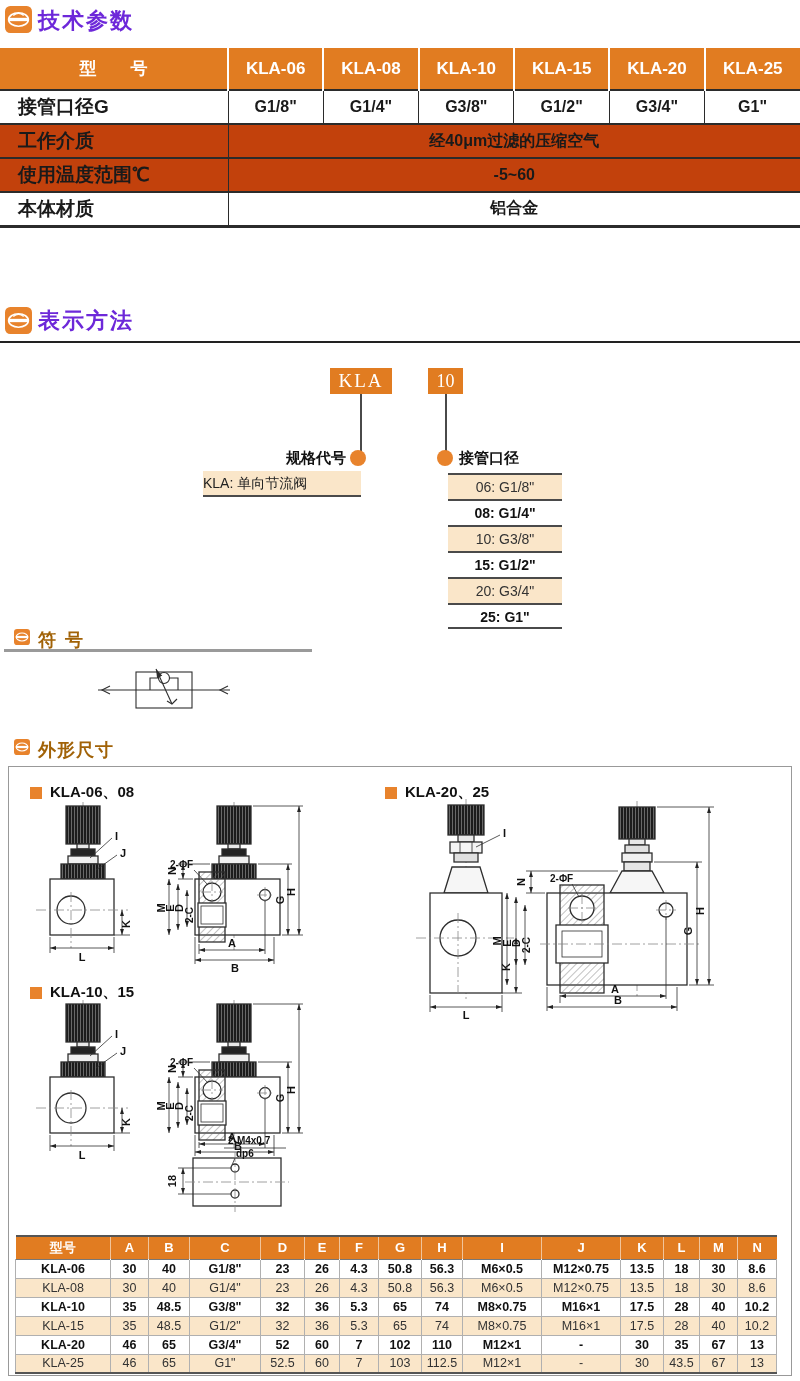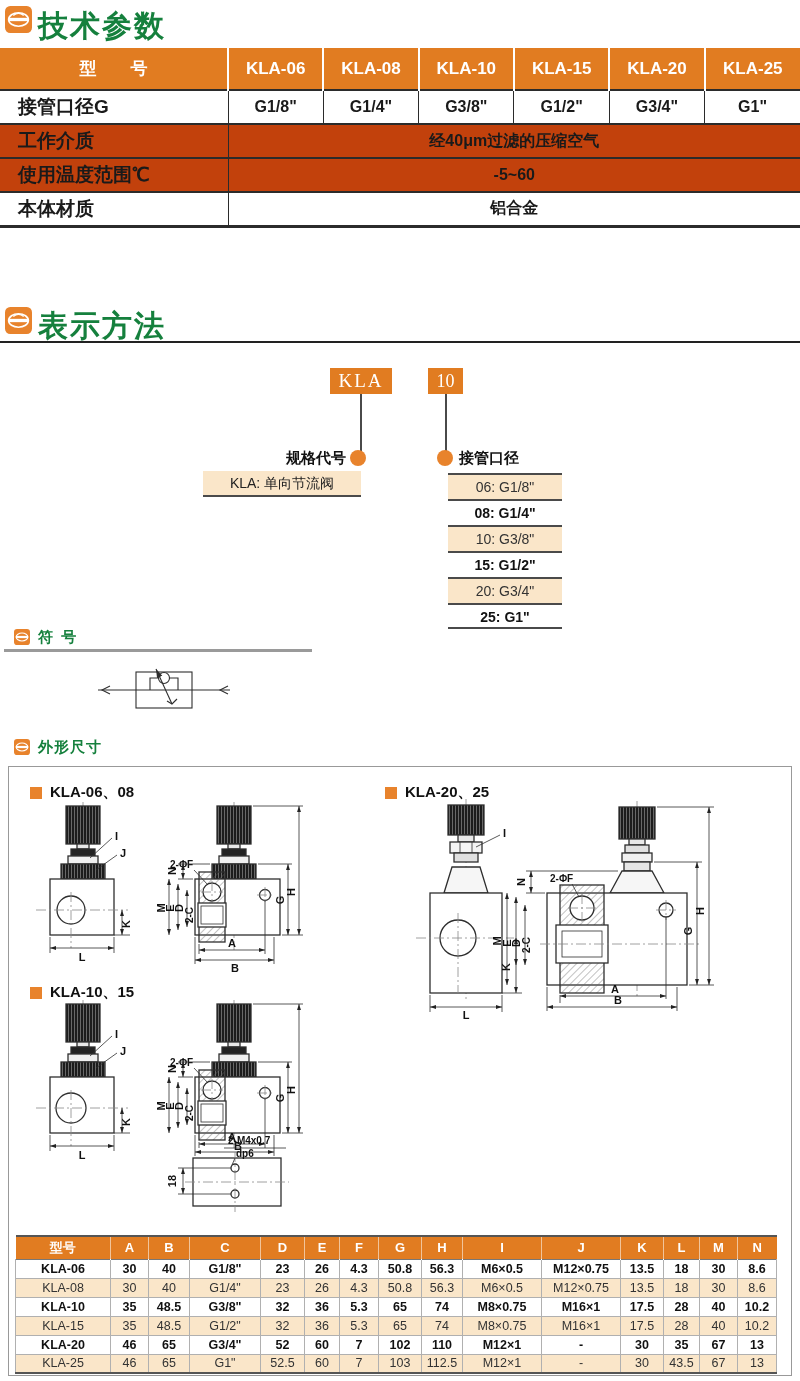--- a/index.html
+++ b/index.html
@@ -3,41 +3,41 @@
 <meta charset="utf-8">
 <style>
 *{margin:0;padding:0;box-sizing:border-box}
 html,body{background:#fff}
 body{font-family:"Liberation Sans",sans-serif;color:#1a1a1a}
 .page{position:relative;width:800px;height:1381px;background:#fff;overflow:hidden}
 .abs{position:absolute}
 
 
 .brand-tile{display:inline-block}
-.sec-title-lg{font-size:30px;font-weight:bold;color:#15803d;letter-spacing:2px}
-.sec-title-sm{font-size:15px;font-weight:bold;color:#15803d;letter-spacing:2px}
+.sec-title-lg{font-size:22px;font-weight:bold;color:#6d28d9;letter-spacing:2px}
+.sec-title-sm{font-size:18px;font-weight:bold;color:#a16207;letter-spacing:2px}
 .rule-dark{background:#222;height:2px}
 .rule-gray{background:#9a9a9a;height:3px}
 
 
 table.spec{border-collapse:collapse;table-layout:fixed;width:800px}
 table.spec th{background:#E17C21;color:#fff;font-size:17px;font-weight:bold;height:42px;border-left:2px solid #fff;text-align:center}
 table.spec th:first-child{border-left:none}
 table.spec td{height:34px;text-align:center;font-size:16px;font-weight:bold;border-top:2px solid #2b2b2b;border-left:1px solid #2b2b2b;background:#fff}
 table.spec td.lbl{text-align:left;padding-left:18px;font-size:19px;border-left:none}
 table.spec tr.beige td{background:#c2410c}
 table.spec tr.last td{border-bottom:3px solid #2b2b2b}
 table.spec td.cn{font-weight:bold}
 
 
 .code-box{background:#E17C21;color:#fff;font-family:"Liberation Serif",serif;text-align:center;line-height:26px;height:26px}
 .vline{width:2px;background:#4a4a4a}
 .dot{width:16px;height:16px;border-radius:50%;background:#E8832C}
 .des-label{font-size:15px;font-weight:bold;color:#111}
-.spec-value-box{background:#FAE6C9;border-bottom:2px solid #4a4a4a;text-align:center;line-height:25px;height:26px;font-size:14px;color:#222}
+.spec-value-box{background:#FAE6C9;border-bottom:2px solid #4a4a4a;line-height:25px;height:26px;font-size:14px;color:#222}
 .port-list{width:114px}
 .port-item{height:26px;line-height:25px;text-align:center;font-size:14px;border-top:2px solid #4a4a4a;color:#333}
 .port-item.white{background:#fff;font-weight:bold;color:#111}
 .port-item.beige{background:#FAE6C9}
 .port-item.end{border-bottom:2px solid #4a4a4a}
 
 
 .outline-frame{border:1px solid #999;background:#fff}
 .fig-label{font-size:15px;font-weight:bold;color:#111;display:flex;align-items:center;gap:8px}
 .fig-sq{width:12px;height:12px;background:#E8832C;display:inline-block}

